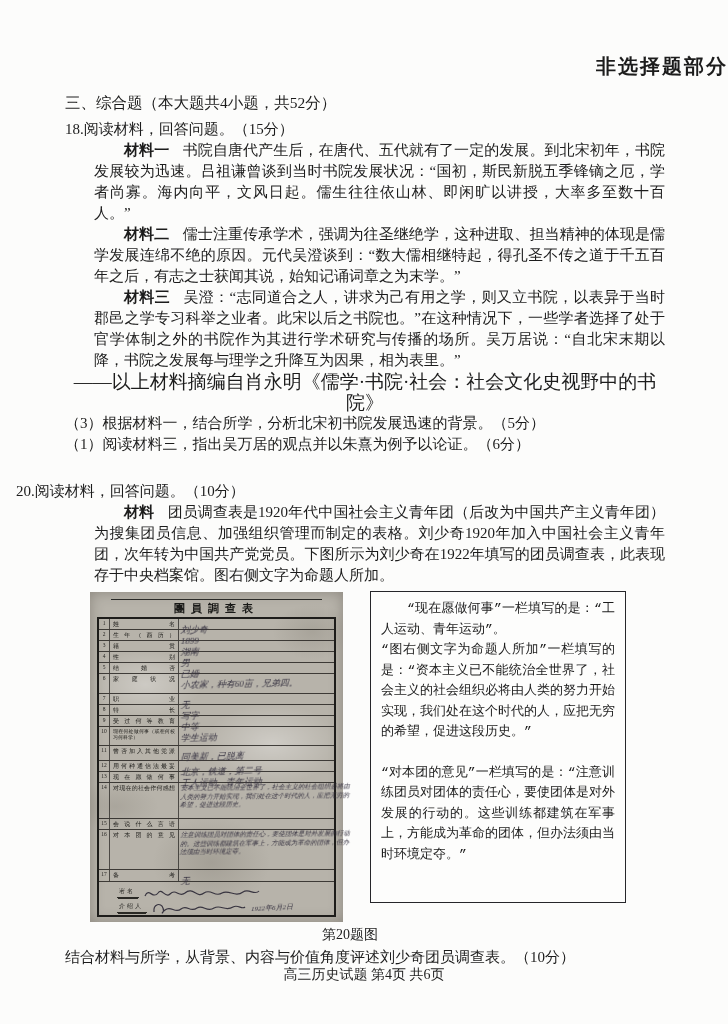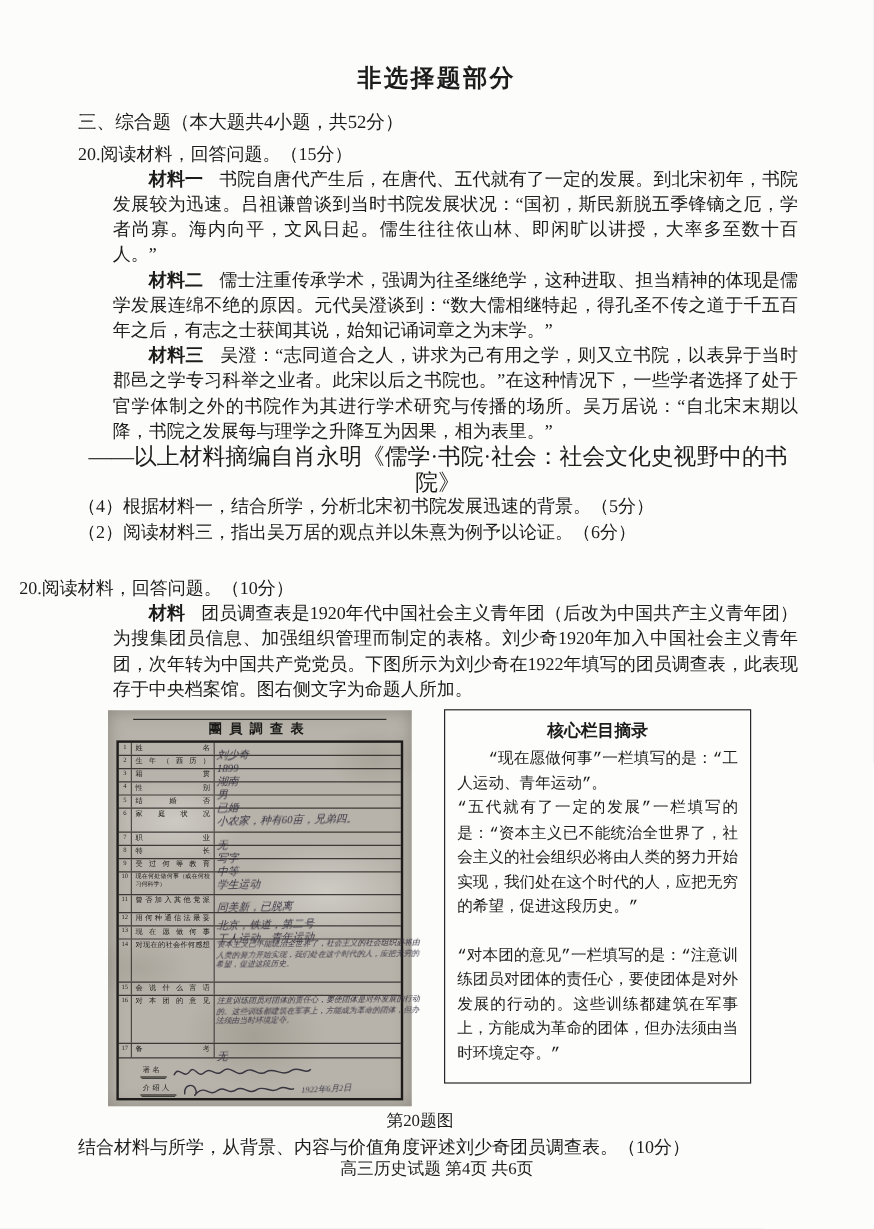--- a/index.html
+++ b/index.html
@@ -8,21 +8,21 @@
     width:728px;height:1024px;
     margin:0 auto;
     background:#fcfcfb;
     font-family:"Liberation Serif","DejaVu Serif",serif;
     color:#1c1c1c;
     overflow:hidden;
     box-sizing:border-box;
   }
   .page-title{
     margin:54px 0 0;
-    text-align:center;
+    text-align:right;
     font-size:20px;line-height:24px;
     font-weight:bold;
     letter-spacing:2px;
   }
   .section-heading{
     margin:14px 65px 0;
     font-size:15.5px;line-height:22px;
     font-weight:normal;
   }
   .stem{
@@ -183,32 +183,32 @@
 </style>
 </head>
 <body>
 
 <div class="page">
 
   <h1 class="page-title">非选择题部分</h1>
 
   <div class="section-heading">三、综合题（本大题共4小题，共52分）</div>
 
-  <div class="stem">20.阅读材料，回答问题。（15分）</div>
+  <div class="stem">18.阅读材料，回答问题。（15分）</div>
 
   <p class="mat"><b class="mlab">材料一</b><span>书院自唐代产生后，在唐代、五代就有了一定的发展。到北宋初年，书院发展较为迅速。吕祖谦曾谈到当时书院发展状况：“国初，斯民新脱五季锋镝之厄，学者尚寡。海内向平，文风日起。儒生往往依山林、即闲旷以讲授，大率多至数十百人。”</span></p>
 
   <p class="mat"><b class="mlab">材料二</b><span>儒士注重传承学术，强调为往圣继绝学，这种进取、担当精神的体现是儒学发展连绵不绝的原因。元代吴澄谈到：“数大儒相继特起，得孔圣不传之道于千五百年之后，有志之士获闻其说，始知记诵词章之为末学。”</span></p>
 
   <p class="mat"><b class="mlab">材料三</b><span>吴澄：“志同道合之人，讲求为己有用之学，则又立书院，以表异于当时郡邑之学专习科举之业者。此宋以后之书院也。”在这种情况下，一些学者选择了处于官学体制之外的书院作为其进行学术研究与传播的场所。吴万居说：“自北宋末期以降，书院之发展每与理学之升降互为因果，相为表里。”</span></p>
 
   <div class="source-line">——以上材料摘编自肖永明《儒学·书院·社会：社会文化史视野中的书院》</div>
 
-  <div class="subq">（4）根据材料一，结合所学，分析北宋初书院发展迅速的背景。（5分）</div>
-  <div class="subq">（2）阅读材料三，指出吴万居的观点并以朱熹为例予以论证。（6分）</div>
+  <div class="subq">（3）根据材料一，结合所学，分析北宋初书院发展迅速的背景。（5分）</div>
+  <div class="subq">（1）阅读材料三，指出吴万居的观点并以朱熹为例予以论证。（6分）</div>
 
   <div class="stem q20-stem">20.阅读材料，回答问题。（10分）</div>
 
   <p class="mat"><b class="mlab">材料</b><span>团员调查表是1920年代中国社会主义青年团（后改为中国共产主义青年团）为搜集团员信息、加强组织管理而制定的表格。刘少奇1920年加入中国社会主义青年团，次年转为中国共产党党员。下图所示为刘少奇在1922年填写的团员调查表，此表现存于中央档案馆。图右侧文字为命题人所加。</span></p>
 
   <div class="figure">
 
     <div class="photo">
       <div class="ftitle">團員調查表</div>
       <div class="fbox">
@@ -312,23 +312,22 @@
                 <path d="M3 12 C2 4 10 2 12 8 C14 13 8 15 14 10 C20 5 24 14 30 9 C36 4 39 13 46 8 C52 4 56 13 63 8 C70 4 74 12 82 7 C87 4 91 10 94 7" fill="none" stroke="#221f2e" stroke-width="1.2" opacity="0.85"></path>
               </svg>
             <span class="fdate">1922年6月2日</span>
           </div>
         </div>
 
       </div>
     </div>
 
     <div class="excerpt-box">
-      <div class="excerpt-title">核心栏目摘录</div>
       <p class="excerpt-p indent">“现在愿做何事”一栏填写的是：“工人运动、青年运动”。</p>
-      <p class="excerpt-p">“五代就有了一定的发展”一栏填写的是：“资本主义已不能统治全世界了，社会主义的社会组织必将由人类的努力开始实现，我们处在这个时代的人，应把无穷的希望，促进这段历史。”</p>
+      <p class="excerpt-p">“图右侧文字为命题人所加”一栏填写的是：“资本主义已不能统治全世界了，社会主义的社会组织必将由人类的努力开始实现，我们处在这个时代的人，应把无穷的希望，促进这段历史。”</p>
       <p class="excerpt-p gap">“对本团的意见”一栏填写的是：“注意训练团员对团体的责任心，要使团体是对外发展的行动的。这些训练都建筑在军事上，方能成为革命的团体，但办法须由当时环境定夺。”</p>
     </div>
 
   </div>
 
   <div class="figure-caption">第20题图</div>
 
   <div class="task-line">结合材料与所学，从背景、内容与价值角度评述刘少奇团员调查表。（10分）</div>
 
   <div class="page-footer">高三历史试题 第4页 共6页</div>

